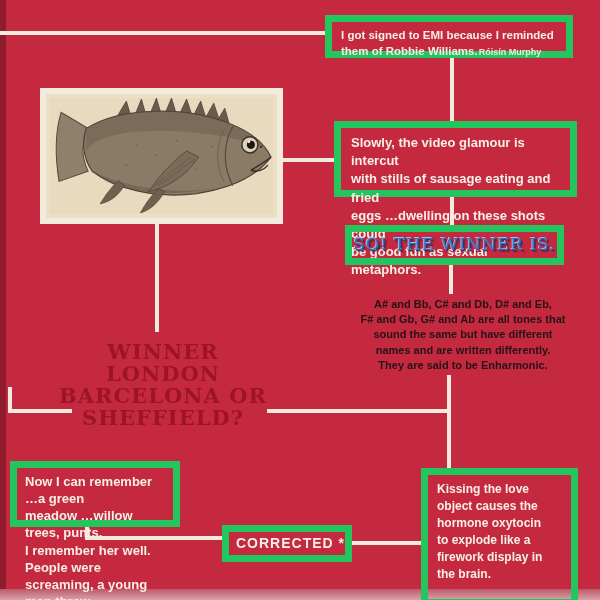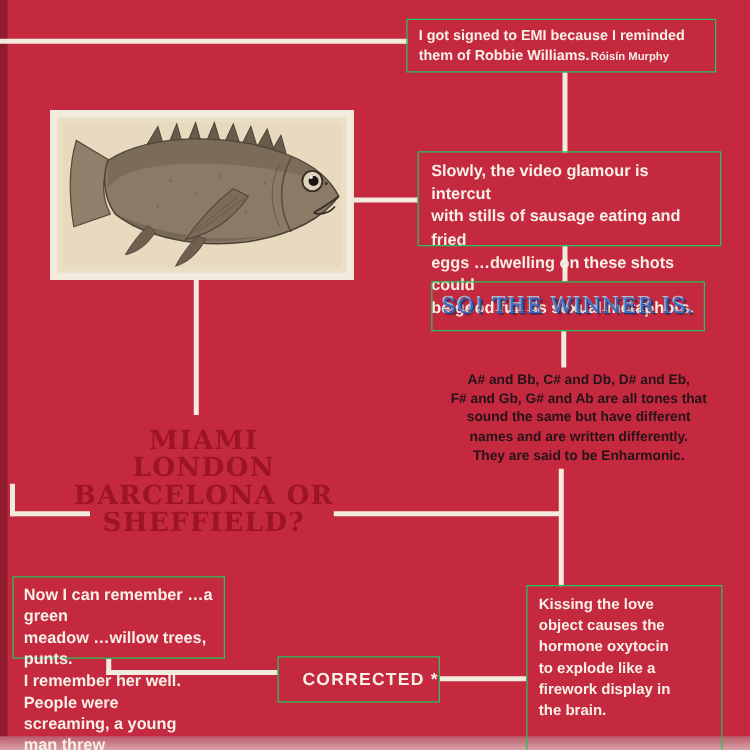--- a/index.html
+++ b/index.html
@@ -22,21 +22,21 @@
   .l-winner-down{left:449px;top:265px;width:4px;  height:29px;}
   .l-note-down  {left:447px;top:375px;width:4px;  height:94px;}
   .l-fish-down  {left:155px;top:224px;width:4px;  height:108px;}
   .l-elbow-v    {left:8px;  top:387px;width:4px;  height:26px;}
   .l-elbow-h    {left:8px;  top:409px;width:64px; height:4px;}
   .l-cities-h   {left:267px;top:409px;width:183px;height:4px;}
   .l-mem-v      {left:85px; top:527px;width:4px;  height:13px;}
   .l-mem-h      {left:85px; top:536px;width:137px;height:4px;}
   .l-corr-right {left:352px;top:541px;width:69px; height:4px;}
   
-  .qbox{position:absolute;box-sizing:border-box;border:1px solid #22c55e;z-index:3;
+  .qbox{position:absolute;box-sizing:border-box;border:7px solid #22c55e;z-index:3;
         font-weight:bold;line-height:1.4;}
   .qtext{white-space:pre-line;}
   .box-emi{left:325px;top:15px;width:248px;height:43px;padding:5px 9px;font-size:11.5px;}
   .attr{font-size:9px;font-weight:bold;margin-left:1px;color:#f3ece1;}
   .box-video{left:334px;top:121px;width:243px;height:76px;padding:6px 10px;font-size:13px;}
   .box-winner{left:345px;top:225px;width:219px;height:40px;display:flex;
               align-items:center;justify-content:center;}
   .winner-text{
     font-family:"DejaVu Serif", serif;font-weight:normal;font-size:16.5px;letter-spacing:1px;
     color:#3f6cc4;
@@ -139,21 +139,21 @@
     <span class="winner-text">SO! THE WINNER IS.</span>
   </div>
 
   <div class="enharmonic">A# and Bb, C# and Db, D# and Eb,
 F# and Gb, G# and Ab are all tones that
 sound the same but have different
 names and are written differently.
 They are said to be Enharmonic.</div>
 
   <div class="cities">
-    <div>MIAMI</div>
+    <div>WINNER</div>
     <div>LONDON</div>
     <div>BARCELONA OR</div>
     <div>SHEFFIELD?</div>
   </div>
 
   <div class="qbox box-memory">
     <span class="qtext">Now I can remember …a green
 meadow …willow trees, punts.
 I remember her well. People were
 screaming, a young man threw

